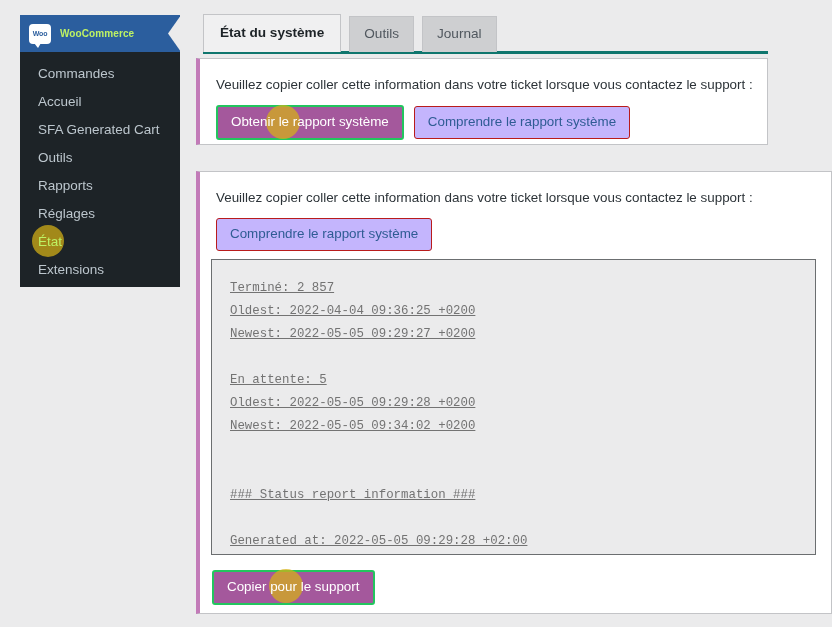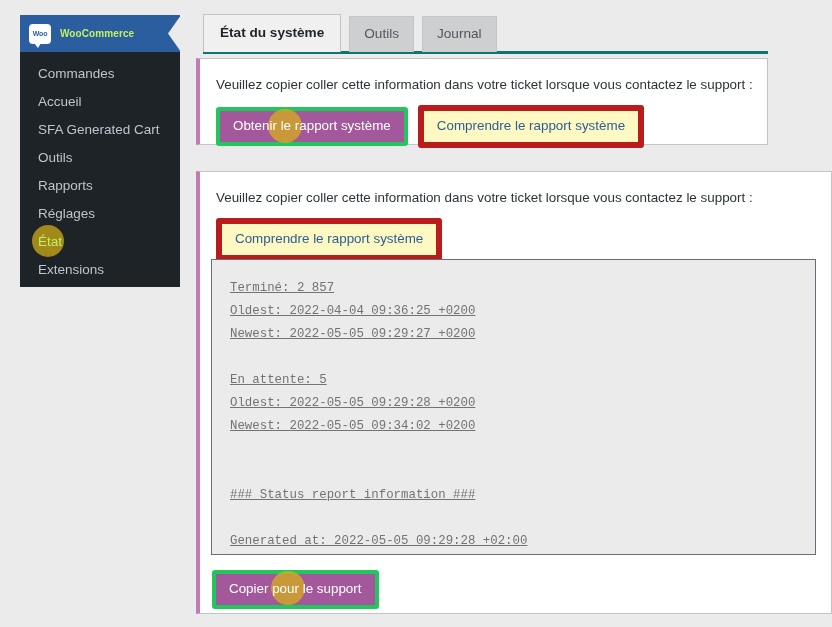--- a/index.html
+++ b/index.html
@@ -164,26 +164,26 @@
     font-size: 13.4px;
     line-height: 16px;
     padding: 7px 13px 8px 13px;
     border-radius: 3px;
     cursor: pointer;
     white-space: nowrap;
   }
   .btn .lbl { position: relative; z-index: 2; }
   .btn-primary {
     background: #a4589c;
-    border: 4px solid #22c55e;
+    border: 2px solid #22c55e;
     color: #ffffff;
   }
   .btn-secondary {
-    background: #fef9c3;
-    border: 6px solid #b91c1c;
+    background: #c4b5fd;
+    border: 1px solid #b91c1c;
     color: #2f5c94;
   }
   .btn .click-dot {
     width: 34px; height: 34px;
     left: 48px; top: -2px;
   }
   #btn-copy-support .click-dot { left: 55px; top: -3px; }
 
   
   .report-box {

